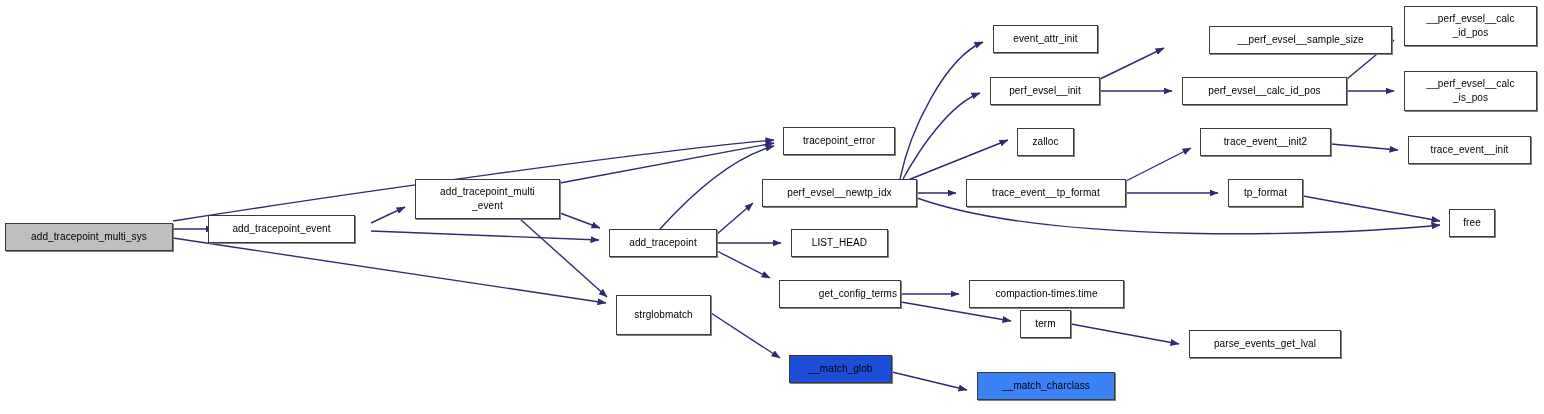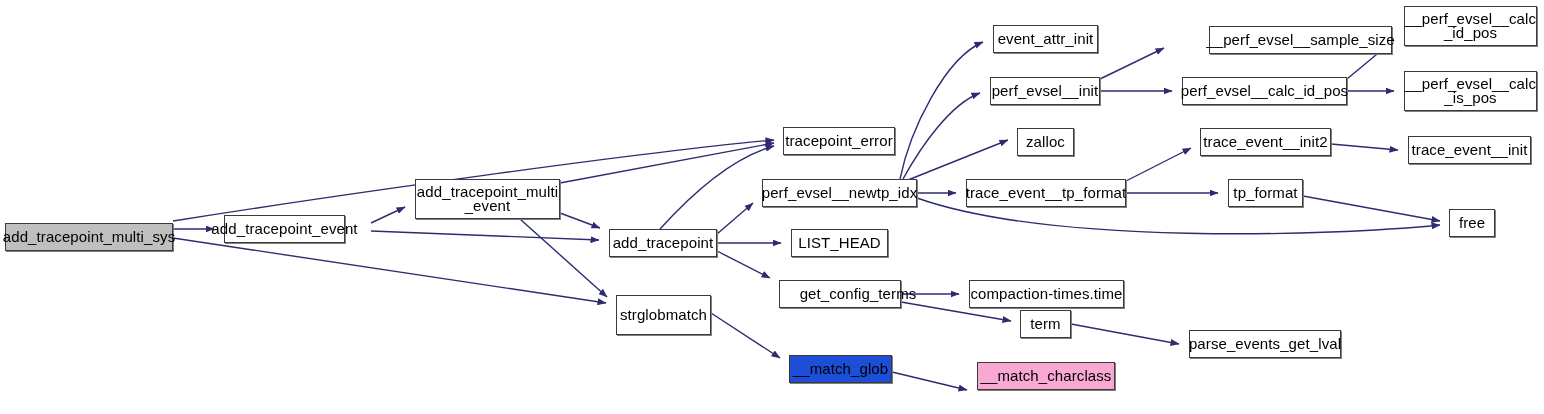--- a/index.html
+++ b/index.html
@@ -29,21 +29,21 @@
   .gnode {
     position: absolute;
     box-sizing: border-box;
     border: 1px solid #3a3a3a;
     background: #ffffff;
     color: #000000;
     display: flex;
     align-items: center;
     justify-content: center;
     text-align: center;
-    font-size: 15px;
+    font-size: 10px;
     line-height: 14.5px;
     letter-spacing: 0.1px;
     white-space: pre-line;
     z-index: 2;
     box-shadow: 1px 1px 0 0 #808080;
   }
   .gnode.root {
     background: #bfbfbf;
     border-color: #2b2b2b;
     margin-top: 8px;
@@ -86,37 +86,37 @@
         <path d="M901,302 L1011,321" marker-end="url(#arrowhead)" stroke="#2c2c70"></path>
         <path d="M1071,324 L1179,344" marker-end="url(#arrowhead)" stroke="#2c2c70"></path>
         <path d="M892,372 L967,390" marker-end="url(#arrowhead)" stroke="#2c2c70"></path>
         <path d="M1347,79 L1394,40" marker-end="url(#arrowhead)" stroke="#2c2c70"></path>
         <path d="M1347,91 L1394,91" marker-end="url(#arrowhead)" stroke="#2c2c70"></path>
         <path d="M1331,144 L1398,150" marker-end="url(#arrowhead)" stroke="#2c2c70"></path>
         <path d="M1303,196 L1440,221" marker-end="url(#arrowhead)" stroke="#2c2c70"></path>
       </g>
   </svg>
 <div class="gnode root" style="left: 5px; top: 215px; width: 168px; height: 28px; background: rgb(191, 191, 191); border-color: rgb(58, 58, 58);">add_tracepoint_multi_sys</div>
-    <div class="gnode" style="left: 224px; top: 215px; width: 121px; height: 28px; background: rgb(255, 255, 255); border-color: rgb(58, 58, 58);">add_tracepoint_event</div>
+    <div class="gnode" style="left: 208px; top: 215px; width: 147px; height: 28px; background: rgb(255, 255, 255); border-color: rgb(58, 58, 58);">add_tracepoint_event</div>
     <div class="gnode" style="left: 415px; top: 179px; width: 145px; height: 40px; background: rgb(255, 255, 255); border-color: rgb(58, 58, 58);">add_tracepoint_multi
 _event</div>
     <div class="gnode" style="left: 616px; top: 295px; width: 95px; height: 40px; background: rgb(255, 255, 255); border-color: rgb(58, 58, 58);">strglobmatch</div>
     <div class="gnode" style="left: 609px; top: 229px; width: 108px; height: 28px; background: rgb(255, 255, 255); border-color: rgb(58, 58, 58);">add_tracepoint</div>
     <div class="gnode" style="left: 783px; top: 127px; width: 112px; height: 28px; background: rgb(255, 255, 255); border-color: rgb(58, 58, 58);">tracepoint_error</div>
     <div class="gnode" style="left: 791px; top: 229px; width: 97px; height: 28px; background: rgb(255, 255, 255); border-color: rgb(58, 58, 58);">LIST_HEAD</div>
     <div class="gnode" style="left: 762px; top: 179px; width: 155px; height: 28px; background: rgb(255, 255, 255); border-color: rgb(58, 58, 58);">perf_evsel__newtp_idx</div>
     <div class="gnode" style="left: 779px; top: 280px; width: 122px; height: 28px; background: rgb(255, 255, 255); border-color: rgb(58, 58, 58); padding-left: 36px;">get_config_terms</div>
     <div class="gnode" style="left: 789px; top: 355px; width: 103px; height: 28px; background: #1d4ed8; border-color: rgb(58, 58, 58);">__match_glob</div>
     <div class="gnode" style="left: 993px; top: 25px; width: 105px; height: 28px; background: rgb(255, 255, 255); border-color: rgb(58, 58, 58);">event_attr_init</div>
     <div class="gnode" style="left: 990px; top: 77px; width: 110px; height: 28px; background: rgb(255, 255, 255); border-color: rgb(58, 58, 58);">perf_evsel__init</div>
     <div class="gnode" style="left: 1017px; top: 128px; width: 57px; height: 28px; background: rgb(255, 255, 255); border-color: rgb(58, 58, 58);">zalloc</div>
     <div class="gnode" style="left: 966px; top: 179px; width: 160px; height: 28px; background: rgb(255, 255, 255); border-color: rgb(58, 58, 58);">trace_event__tp_format</div>
     <div class="gnode" style="left: 969px; top: 280px; width: 155px; height: 28px; background: rgb(255, 255, 255); border-color: rgb(58, 58, 58);">compaction-times.time</div>
     <div class="gnode" style="left: 1020px; top: 310px; width: 51px; height: 28px; background: rgb(255, 255, 255); border-color: rgb(58, 58, 58);">term</div>
-    <div class="gnode" style="left: 977px; top: 362px; width: 138px; height: 28px; background: #f9a8d4; border-color: rgb(58, 58, 58);">__match_charclass</div>
+    <div class="gnode" style="left: 977px; top: 372px; width: 138px; height: 28px; background: #3b82f6; border-color: rgb(58, 58, 58);">__match_charclass</div>
     <div class="gnode" style="left: 1173px; top: 26px; width: 183px; height: 28px; background: rgb(255, 255, 255); border-color: rgb(58, 58, 58); margin-left: 36px;">__perf_evsel__sample_size</div>
     <div class="gnode" style="left: 1182px; top: 77px; width: 165px; height: 28px; background: rgb(255, 255, 255); border-color: rgb(58, 58, 58);">perf_evsel__calc_id_pos</div>
     <div class="gnode" style="left: 1200px; top: 128px; width: 131px; height: 28px; background: rgb(255, 255, 255); border-color: rgb(58, 58, 58);">trace_event__init2</div>
     <div class="gnode" style="left: 1228px; top: 179px; width: 75px; height: 28px; background: rgb(255, 255, 255); border-color: rgb(58, 58, 58);">tp_format</div>
     <div class="gnode" style="left: 1189px; top: 330px; width: 152px; height: 28px; background: rgb(255, 255, 255); border-color: rgb(58, 58, 58);">parse_events_get_lval</div>
     <div class="gnode" style="left: 1404px; top: 6px; width: 133px; height: 40px; background: rgb(255, 255, 255); border-color: rgb(58, 58, 58);">__perf_evsel__calc
 _id_pos</div>
     <div class="gnode" style="left: 1404px; top: 71px; width: 133px; height: 40px; background: rgb(255, 255, 255); border-color: rgb(58, 58, 58);">__perf_evsel__calc
 _is_pos</div>
     <div class="gnode" style="left: 1408px; top: 136px; width: 123px; height: 28px; background: rgb(255, 255, 255); border-color: rgb(58, 58, 58);">trace_event__init</div>

